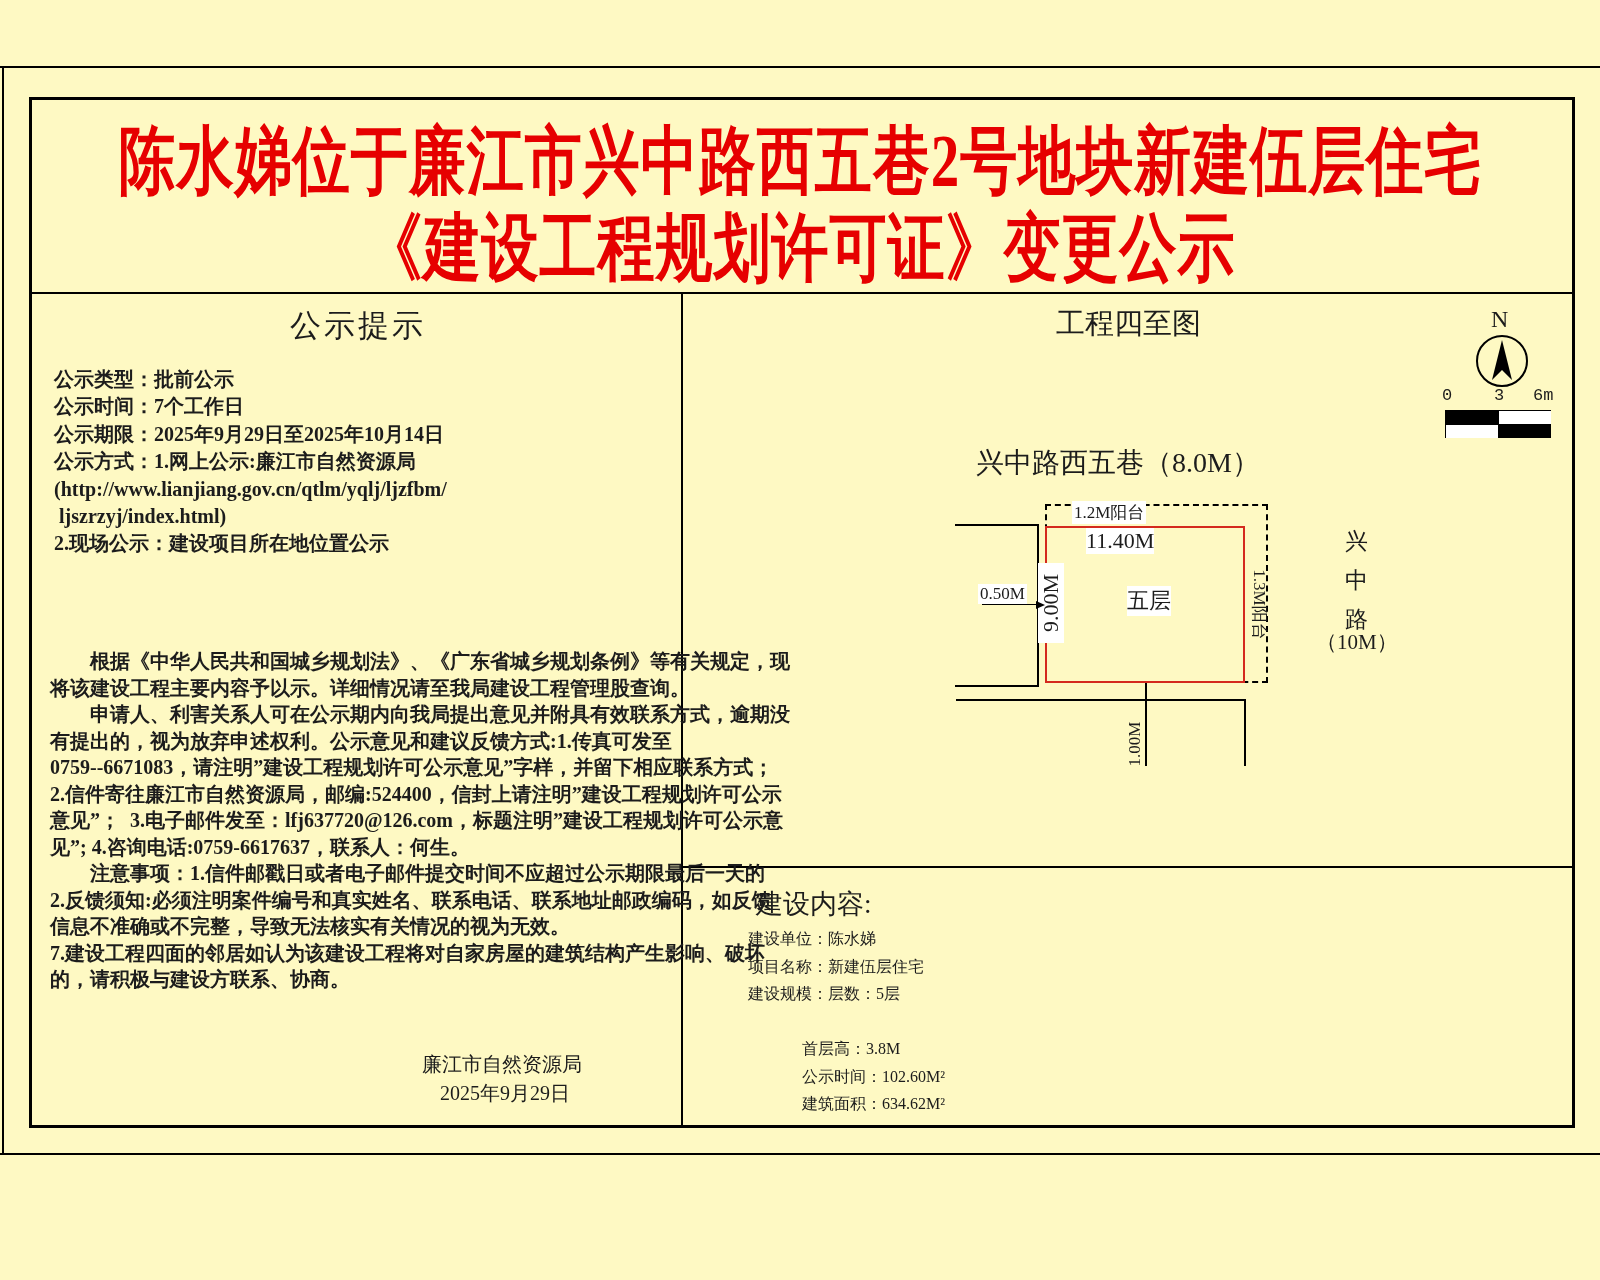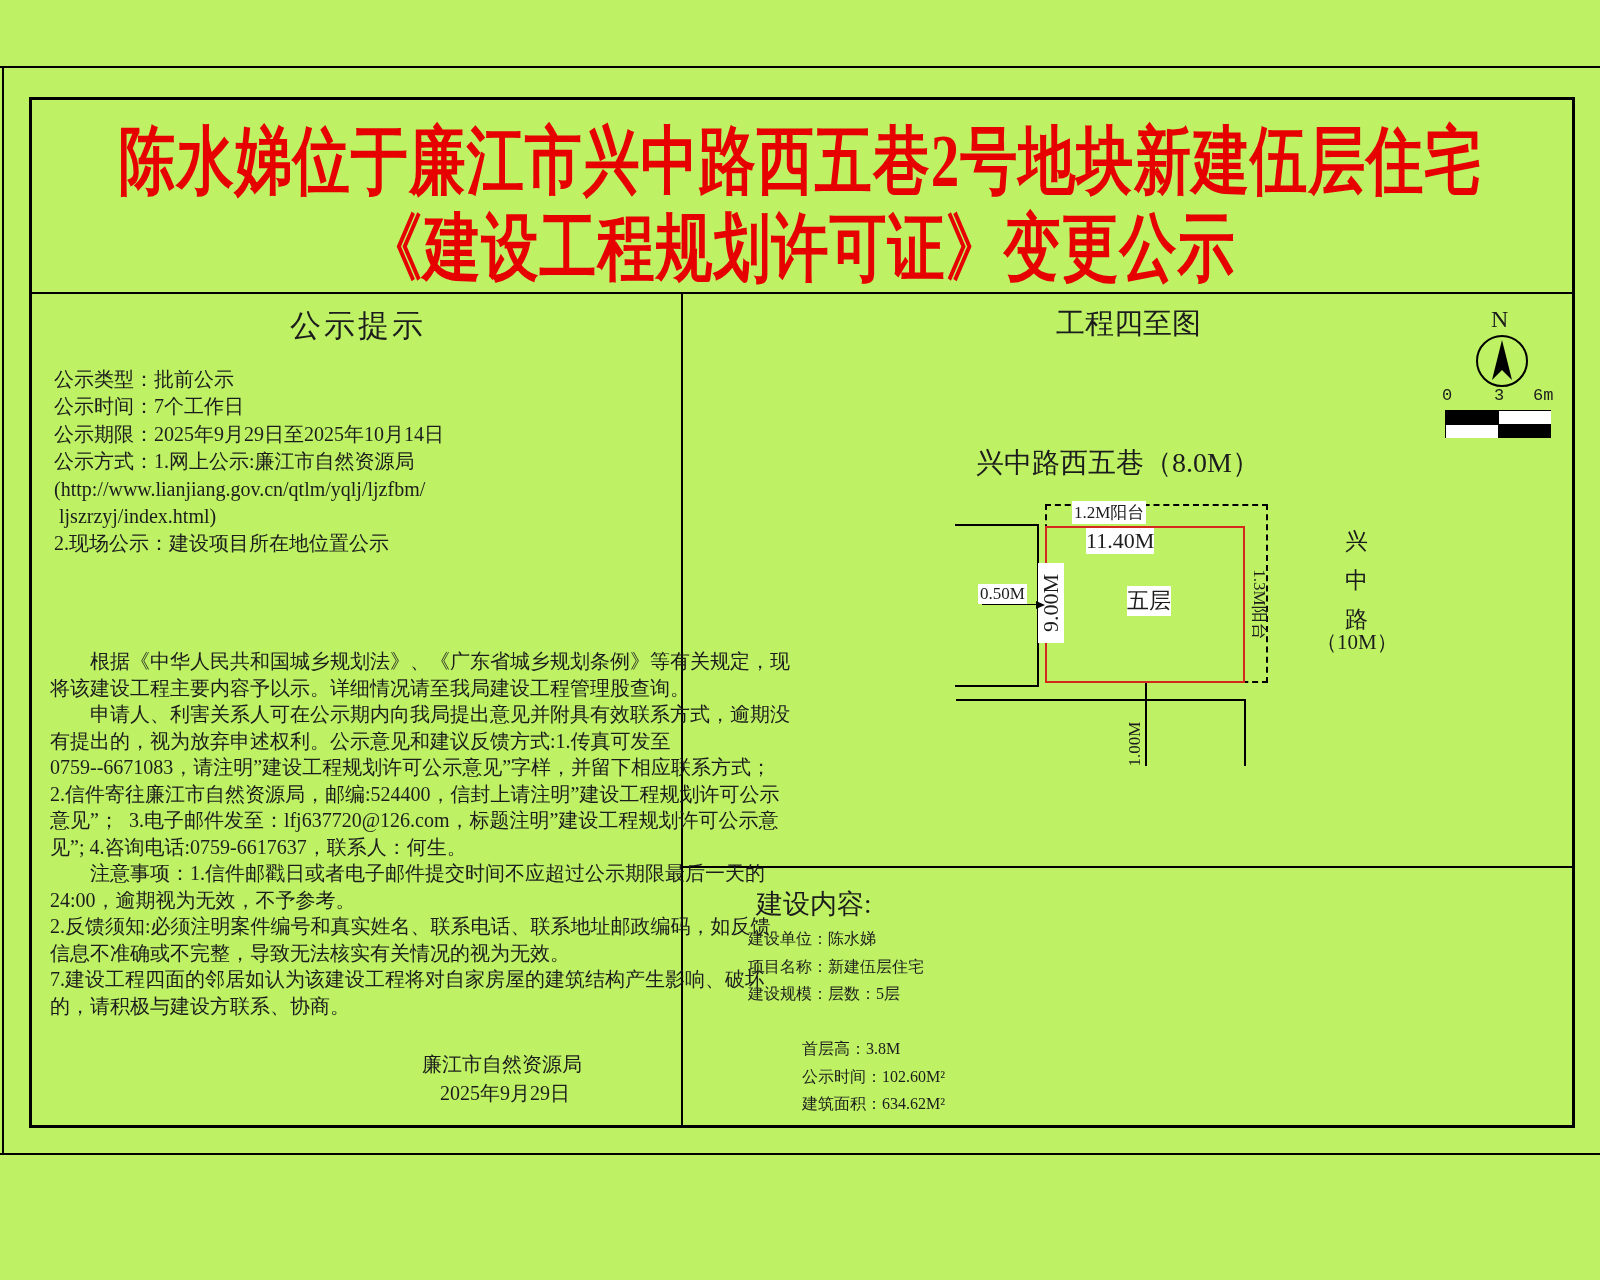--- a/index.html
+++ b/index.html
@@ -1,25 +1,25 @@
 <!DOCTYPE html>
 <html><head>
 <meta charset="utf-8">
 <style>
   html,body{margin:0;padding:0;background:#fff;}
-  .page{position:relative;width:1600px;height:1280px;background:#bef264;overflow:hidden;
+  .page{position:relative;width:1600px;height:1280px;background:#fef9c3;overflow:hidden;
         font-family:"Liberation Serif","DejaVu Serif",serif;color:#1c1c1c;}
   .abs{position:absolute;}
   .hline{position:absolute;border-top:2px solid #000;}
   .vline{position:absolute;border-left:2px solid #000;}
   .main-frame{position:absolute;left:29px;top:97px;width:1540px;height:1025px;border:3px solid #000;}
   .title-line{position:absolute;left:29px;width:1543px;text-align:center;color:#e60000;
               font-weight:bold;font-size:57px;letter-spacing:1px;transform:scaleY(1.3);transform-origin:top center;white-space:pre;}
   .panel-header{position:absolute;font-size:30px;white-space:pre;}
-  .textline{white-space:pre;font-size:20px;line-height:27.4px;}
+  .textline{white-space:pre;font-size:20px;line-height:27.4px;font-weight:bold;}
   .para .textline{line-height:26.5px;}
   .lblock{position:absolute;}
   .diagram-label{position:absolute;font-size:17px;background:#fff;white-space:pre;padding:0 2px;}
   .dim-big{position:absolute;font-size:22px;background:#fff;white-space:pre;}
   .rot-ccw{transform:rotate(-90deg);transform-origin:center center;text-align:center;}
   .rot-cw{transform:rotate(90deg);transform-origin:center center;text-align:center;}
   .compass-circle{position:absolute;left:1476px;top:335px;width:48px;height:48px;border:2px solid #000;border-radius:50%;}
   .scalebar{position:absolute;left:1445px;top:410px;width:106px;height:28px;background:#000;padding:1px;box-sizing:border-box;
             display:grid;grid-template-columns:52px 52px;grid-template-rows:13px 13px;gap:1px;}
   .cell-b{background:#000;}
@@ -67,21 +67,20 @@
   <div class="lblock para" style="left:50px;top:648px;">
     <div class="textline">　　根据《中华人民共和国城乡规划法》、《广东省城乡规划条例》等有关规定，现</div>
     <div class="textline">将该建设工程主要内容予以示。详细情况请至我局建设工程管理股查询。</div>
     <div class="textline">　　申请人、利害关系人可在公示期内向我局提出意见并附具有效联系方式，逾期没</div>
     <div class="textline">有提出的，视为放弃申述权利。公示意见和建议反馈方式:1.传真可发至</div>
     <div class="textline">0759--6671083，请注明”建设工程规划许可公示意见”字样，并留下相应联系方式；</div>
     <div class="textline">2.信件寄往廉江市自然资源局，邮编:524400，信封上请注明”建设工程规划许可公示</div>
     <div class="textline">意见”；  3.电子邮件发至：lfj637720@126.com，标题注明”建设工程规划许可公示意</div>
     <div class="textline">见”; 4.咨询电话:0759-6617637，联系人：何生。</div>
     <div class="textline">　　注意事项：1.信件邮戳日或者电子邮件提交时间不应超过公示期限最后一天的</div>
-    <div class="textline">24:00，逾期视为无效，不予参考。</div>
     <div class="textline">2.反馈须知:必须注明案件编号和真实姓名、联系电话、联系地址邮政编码，如反馈</div>
     <div class="textline">信息不准确或不完整，导致无法核实有关情况的视为无效。</div>
     <div class="textline">7.建设工程四面的邻居如认为该建设工程将对自家房屋的建筑结构产生影响、破坏</div>
     <div class="textline">的，请积极与建设方联系、协商。</div>
   </div>
 
   <div class="sig" style="left:422px;top:1051px;">廉江市自然资源局</div>
   <div class="sig" style="left:440px;top:1080px;">2025年9月29日</div>
 
   <div class="panel-header" style="left:1056px;top:304px;font-size:29px;">工程四至图</div>

